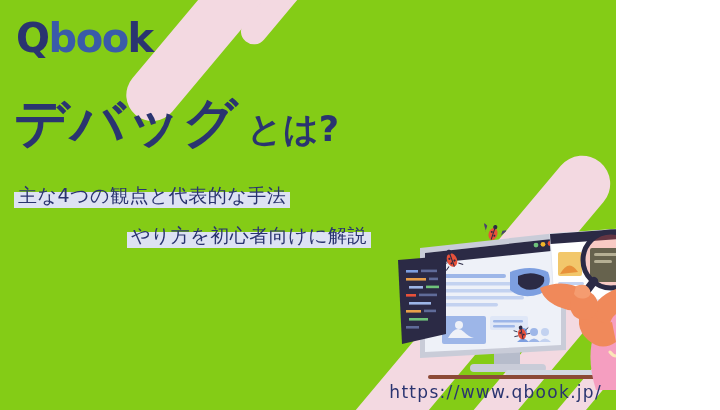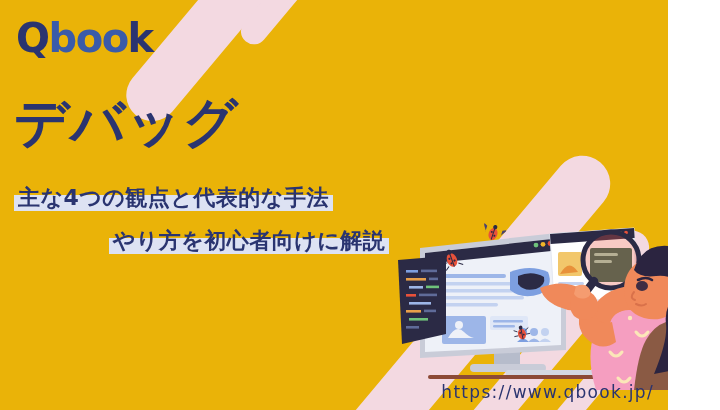--- a/index.html
+++ b/index.html
@@ -8,23 +8,23 @@
   }
   body {
     width: 720px;
     height: 410px;
     background: #ffffff;
     font-family: "Liberation Sans", "DejaVu Sans", sans-serif;
     overflow: hidden;
   }
   .banner {
     position: relative;
-    width: 668px;
+    width: 616px;
     height: 410px;
-    background: #eab308;
+    background: #84cc16;
     overflow: hidden;
   }
 
   
   .stripe-layer {
     position: absolute;
     inset: 0;
     overflow: hidden;
     pointer-events: none;
   }
@@ -111,22 +111,22 @@
     font-weight: bold;
     color: #2a3470;
     letter-spacing: 0px;
     margin-left: 8px;
     font-family: "DejaVu Sans", sans-serif;
   }
 
   .sub-line {
     position: relative;
     display: inline-block;
-    font-size: 22px;
-    font-weight: bold;
+    font-size: 19px;
+    font-weight: normal;
     color: #2a3470;
     letter-spacing: 0.5px;
     line-height: 1.05;
     white-space: nowrap;
     font-family: "DejaVu Sans", sans-serif;
     padding: 0 4px 2px 4px;
   }
   .sub-line::before {
     content: "";
     position: absolute;
@@ -177,20 +177,21 @@
     <div class="stripe s5"></div>
   </div>
 
   <div class="logo">
     <span class="lg-dark">Q</span><span class="lg-mid">boo</span><span class="lg-dark">k</span>
   </div>
 
   <div class="headline">
     <div class="title-row">
       <span class="title-main">デバッグ</span>
+      <span class="title-suffix">とは?</span>
     </div>
     <div class="sub-wrap sub-1">
       <span class="sub-line">主な4つの観点と代表的な手法</span>
     </div>
     <div class="sub-wrap sub-2">
       <span class="sub-line">やり方を初心者向けに解説</span>
     </div>
   </div>
 
   <div class="illus">

